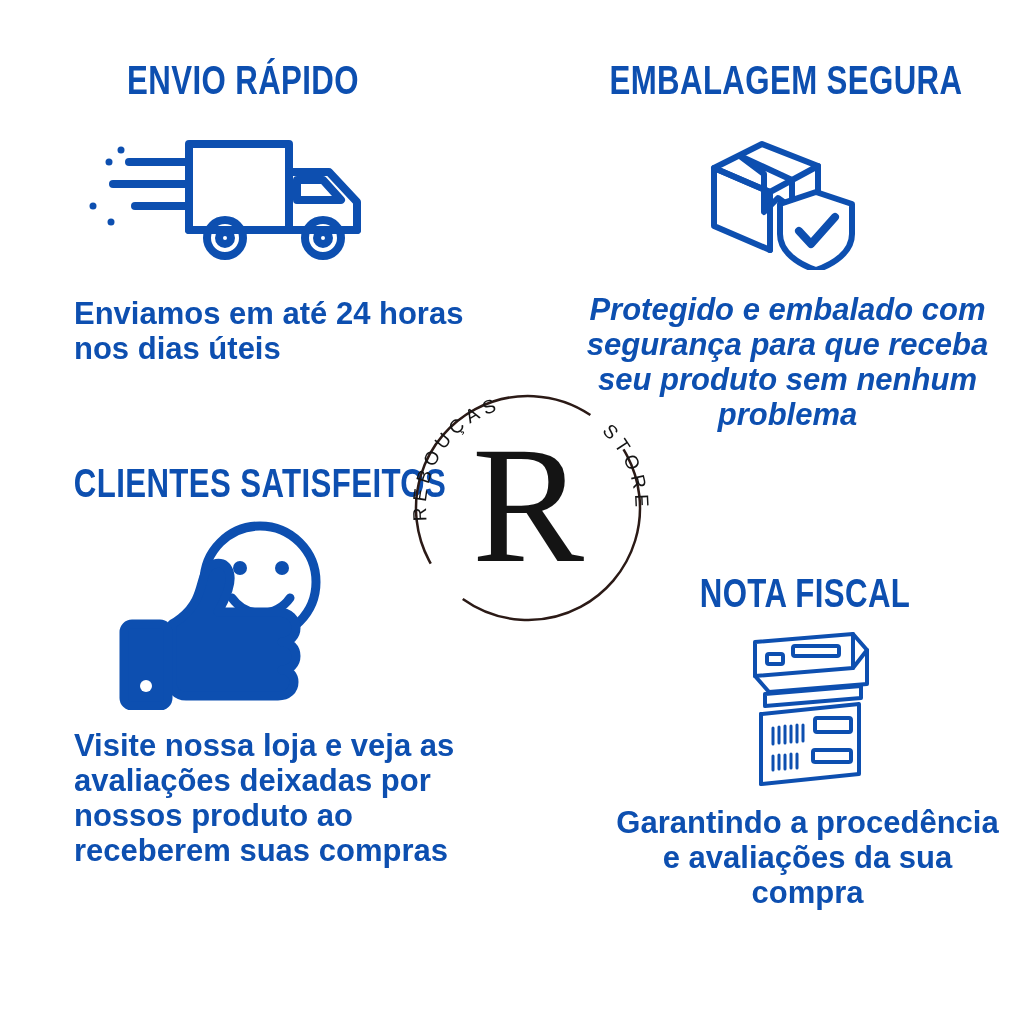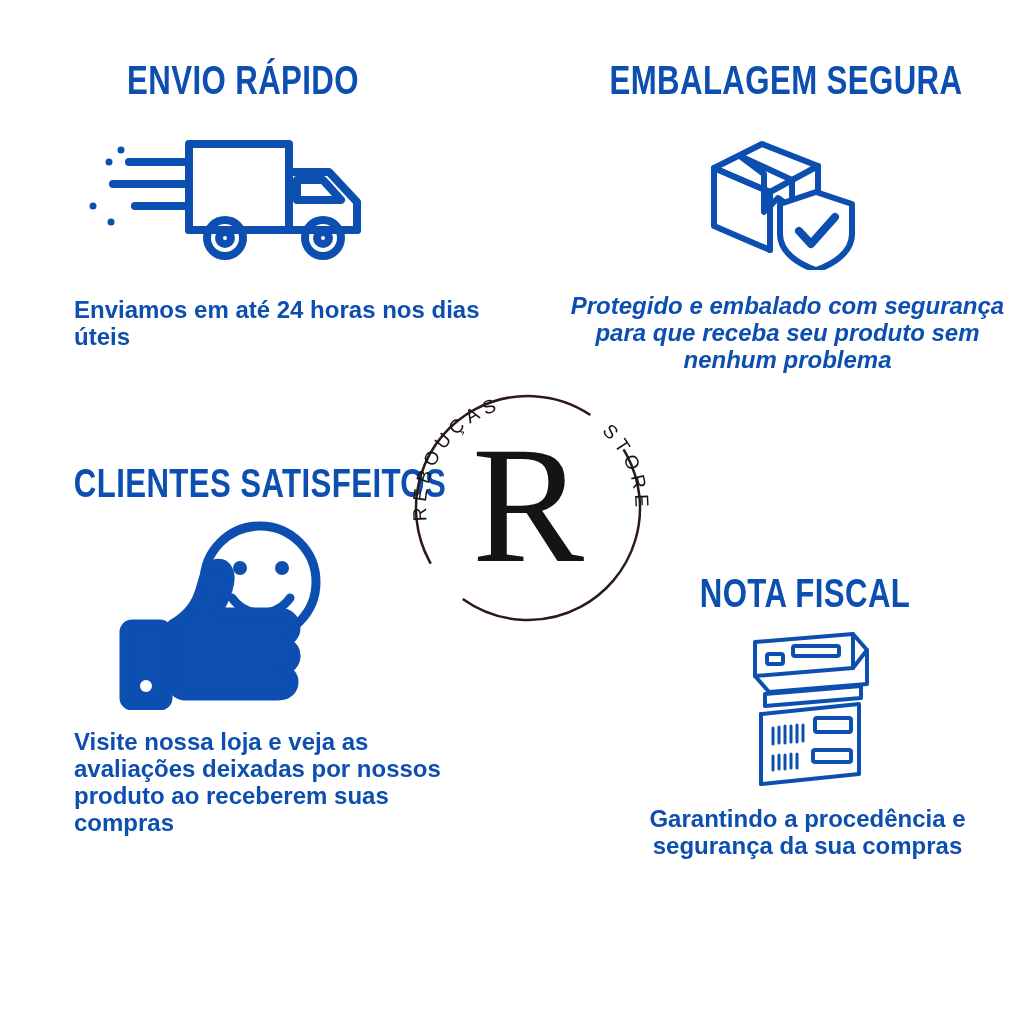--- a/index.html
+++ b/index.html
@@ -33,21 +33,21 @@
     white-space: nowrap;
     line-height: 1;
     text-align: center;
   }
 
   
   .feature-text {
     position: absolute;
     color: #0d4fb0;
     font-weight: bold;
-    font-size: 24px;
+    font-size: 31px;
     line-height: 1.13;
   }
 
   .icon-wrap {
     position: absolute;
   }
 
   
   #title-shipping {
     left: 28px;
@@ -261,21 +261,21 @@
           <line x1="44" y1="127" x2="44" y2="141"></line>
           <line x1="50" y1="127" x2="50" y2="141"></line>
           <line x1="56" y1="126" x2="56" y2="140"></line>
           <line x1="62" y1="126" x2="62" y2="140"></line>
         </g>
         <rect x="78" y="122" width="38" height="12" rx="2"></rect>
       </g>
     </svg>
   </div>
 
-  <div class="feature-text" id="text-invoice">Garantindo a procedência e segurança da sua compras</div>
+  <div class="feature-text" id="text-invoice">Garantindo a procedência e avaliações da sua compra</div>
 
   <div id="logo">
     <svg viewBox="0 0 260 260" width="260" height="260">
       <defs>
         <path id="arcLeft" d="M 30 150 A 102 102 0 0 1 130 28" fill="none"></path>
         <path id="arcRight" d="M 132 28 A 102 102 0 0 1 196 212" fill="none"></path>
       </defs>
       <circle cx="130" cy="130" r="112" fill="none" stroke="#2b1a16" stroke-width="2.5" stroke-dasharray="300 48" transform="rotate(-28 130 130)"></circle>
       <text font-family="'Liberation Sans', sans-serif" font-size="19" fill="#141414" letter-spacing="5">
         <textPath href="#arcLeft" startOffset="4%">REBOUÇAS</textPath>

